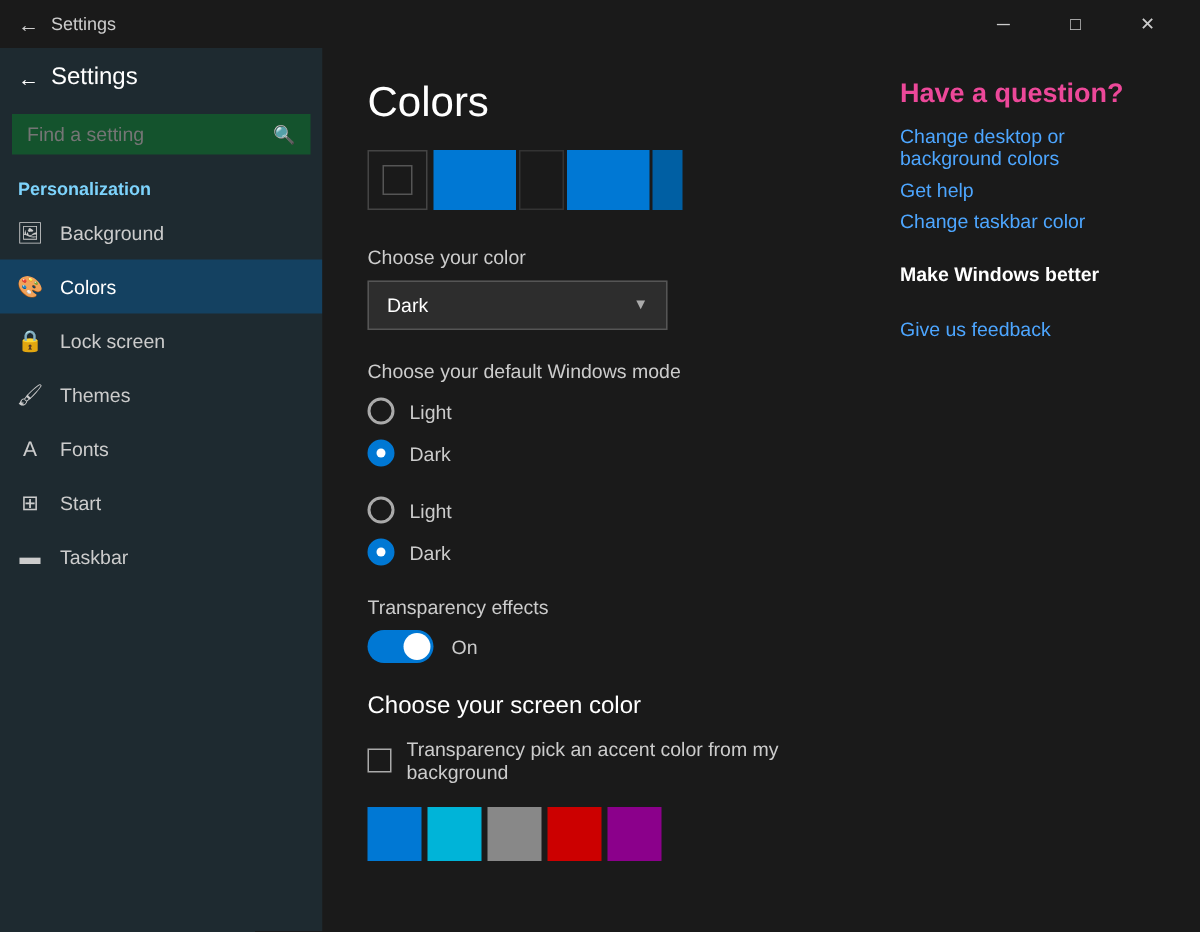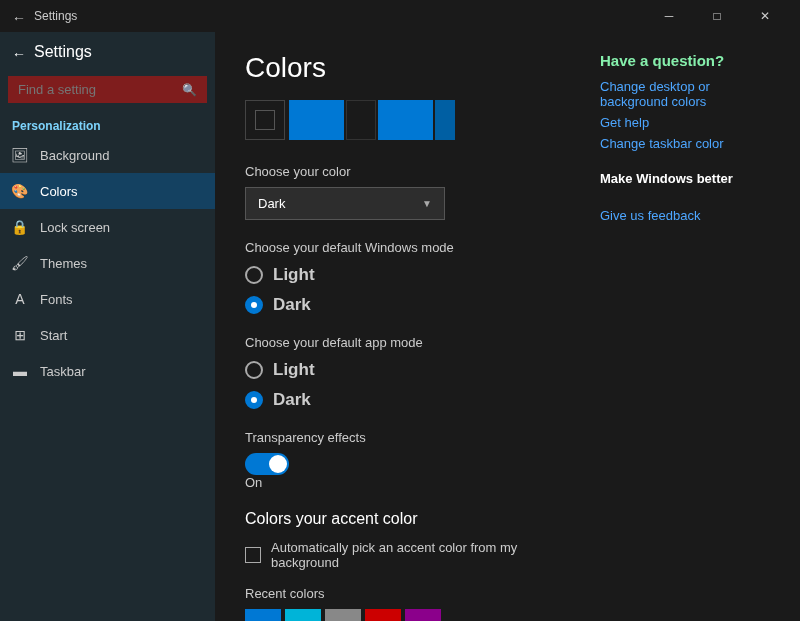--- a/index.html
+++ b/index.html
@@ -64,21 +64,21 @@
       gap: 8px;
       cursor: pointer;
       height: 40px;
     }
     .back-arrow {
       font-size: 14px;
       color: #ffffff;
     }
     .sidebar-search {
       margin: 4px 8px 8px 8px;
-      background: #7f1d1d;
+      background: #14532d;
       border: none;
       color: #cccccc;
       padding: 6px 10px;
       font-size: 13px;
       outline: none;
       display: flex;
       align-items: center;
       position: relative;
     }
     .sidebar-search input {
@@ -188,24 +188,23 @@
     .radio-group-label {
       font-size: 13px;
       color: #cccccc;
       margin-bottom: 10px;
     }
     .radio-option {
       display: flex;
       align-items: center;
       gap: 10px;
       margin-bottom: 10px;
-      font-size: 17px;
-      color: #cccccc;
-      cursor: pointer;
-      font-weight: bold;
+      font-size: 13px;
+      color: #cccccc;
+      cursor: pointer;
     }
     .radio-circle {
       width: 18px;
       height: 18px;
       border-radius: 50%;
       border: 2px solid #aaaaaa;
       display: flex;
       align-items: center;
       justify-content: center;
       flex-shrink: 0;
@@ -217,23 +216,23 @@
     .radio-circle.selected::after {
       content: '';
       width: 6px;
       height: 6px;
       border-radius: 50%;
       background: white;
     }
     
     .toggle-row {
       display: flex;
-      gap: 0;
+      align-items: center;
+      gap: 12px;
       margin-bottom: 20px;
-      flex-direction: column;
     }
     .toggle-switch {
       width: 44px;
       height: 22px;
       background: #0078d4;
       border-radius: 11px;
       display: flex;
       align-items: center;
       padding: 2px;
       cursor: pointer;
@@ -289,23 +288,23 @@
       height: 36px;
       cursor: pointer;
     }
     
     .help-panel {
       width: 220px;
       padding: 20px 20px;
       flex-shrink: 0;
     }
     .help-title {
-      font-size: 15px;
+      font-size: 18px;
       font-weight: 600;
-      color: #86efac;
+      color: #ec4899;
       margin-bottom: 10px;
     }
     .help-link {
       display: block;
       font-size: 13px;
       color: #4da6ff;
       margin-bottom: 6px;
       cursor: pointer;
       text-decoration: none;
     }
@@ -407,21 +406,20 @@
         <div class="radio-circle"></div>
         <span>Light</span>
       </div>
       <div class="radio-option">
         <div class="radio-circle selected"></div>
         <span>Dark</span>
       </div>
     </div>
 
     <div class="radio-group">
-      <div class="radio-group-label">Choose your default app mode</div>
       <div class="radio-option">
         <div class="radio-circle"></div>
         <span>Light</span>
       </div>
       <div class="radio-option">
         <div class="radio-circle selected"></div>
         <span>Dark</span>
       </div>
     </div>
 
@@ -429,28 +427,27 @@
       <div class="section-label">Transparency effects</div>
       <div class="toggle-row">
         <div class="toggle-switch">
           <div class="toggle-knob"></div>
         </div>
         <span class="toggle-label">On</span>
       </div>
     </div>
 
     <div>
-      <div class="accent-section-title">Colors your accent color</div>
+      <div class="accent-section-title">Choose your screen color</div>
       <div class="checkbox-row">
         <div class="checkbox-box"></div>
-        <span>Automatically pick an accent color from my background</span>
+        <span>Transparency pick an accent color from my background</span>
       </div>
 
       <div class="color-swatches-section">
-        <div class="swatches-label">Recent colors</div>
         <div class="swatches-row">
           <div class="swatch" style="background:#0078d4;"></div>
           <div class="swatch" style="background:#00b4d8;"></div>
           <div class="swatch" style="background:#888888;"></div>
           <div class="swatch" style="background:#cc0000;"></div>
           <div class="swatch" style="background:#8b008b;"></div>
         </div>
       </div>
 
     </div>

